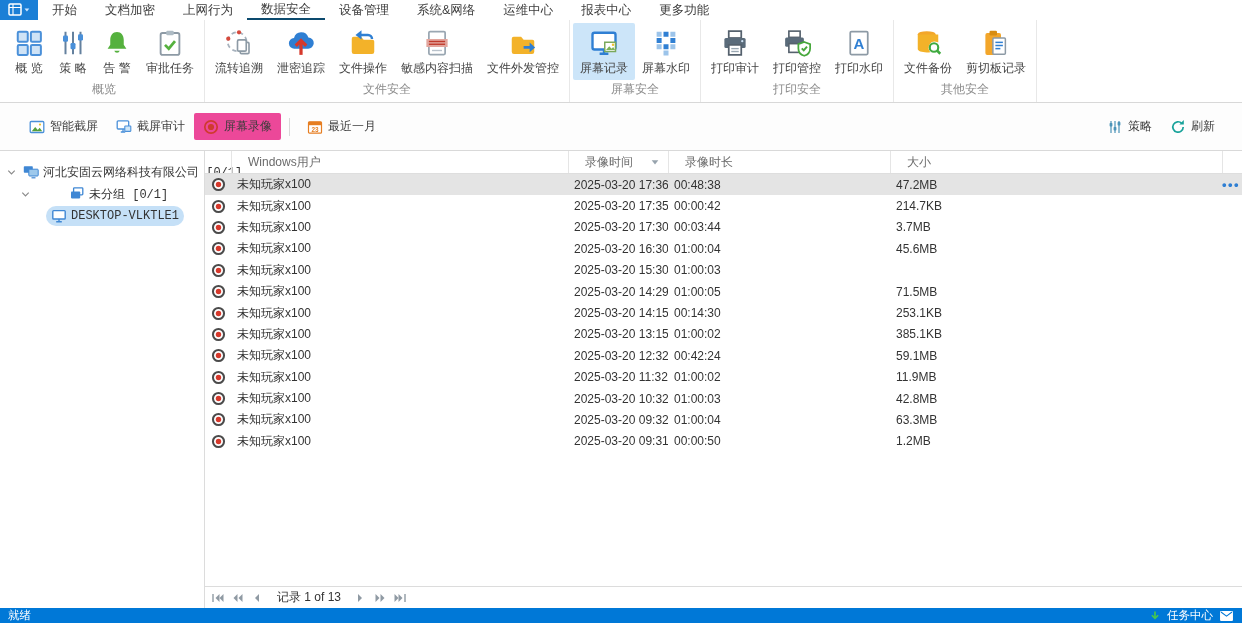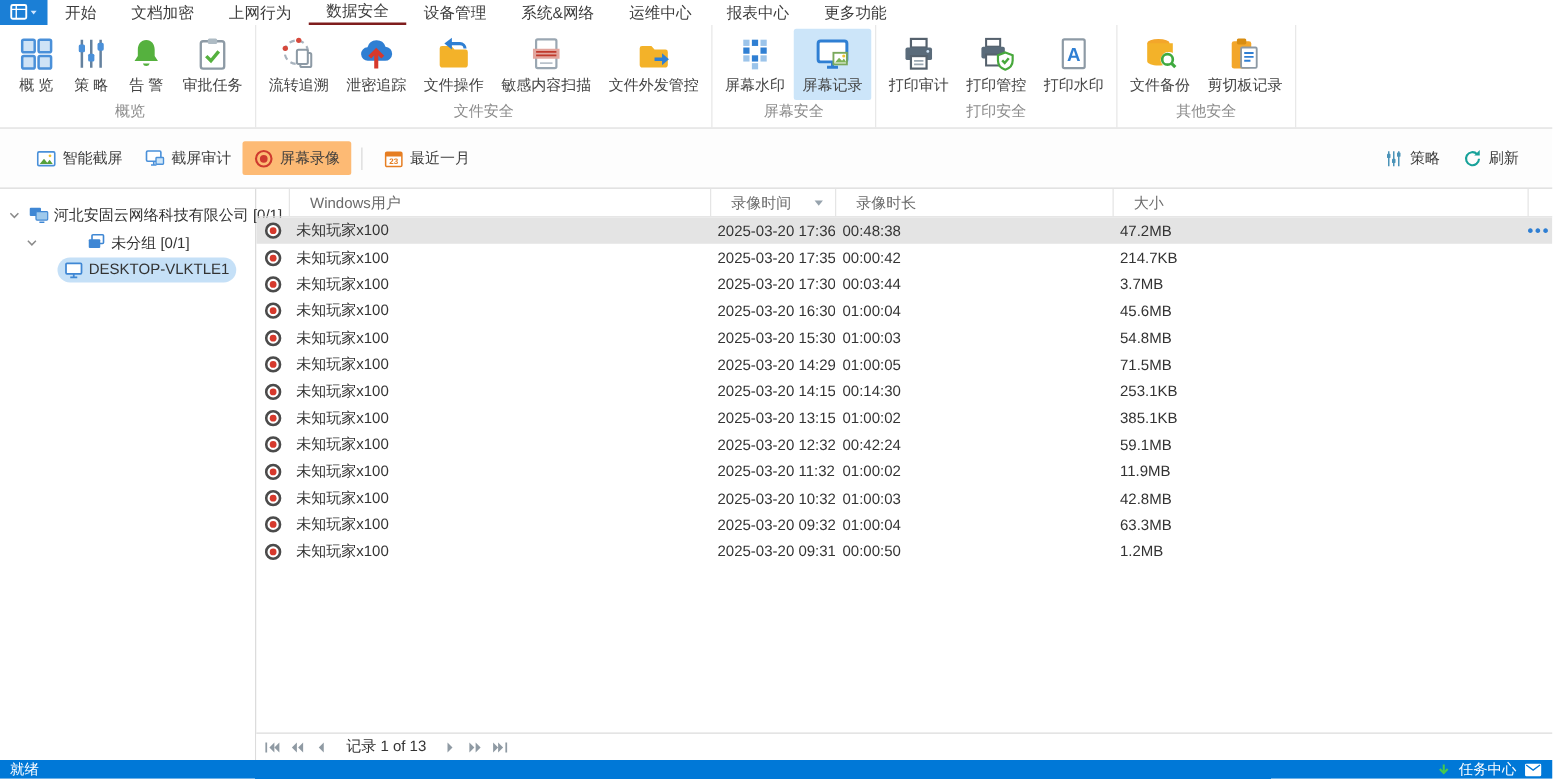--- a/index.html
+++ b/index.html
@@ -9,48 +9,48 @@
     background:#fff; overflow:hidden;
     --cols: 26px 337px 100px 222px 332px 1fr;
   }
   .app { width:1242px; height:623px; display:flex; flex-direction:column; }
 
   
   .menubar { height:20px; background:#fff; display:flex; align-items:stretch; flex:0 0 auto; }
   .app-btn { width:38px; background:#1b7fd6; display:flex; align-items:center; justify-content:center; }
   .tabs { display:flex; }
   .tab { padding:0 14px; display:flex; align-items:center; font-size:12.5px; color:#3c3c3c; cursor:default; }
-  .tab.selected { border-bottom:2px solid #7f1d1d; }
+  .tab.selected { border-bottom:2px solid #0c4a6e; }
 
   
   .ribbon { height:83px; background:#fff; border-bottom:1px solid #d8d8d8; display:flex; padding-left:4px; flex:0 0 auto; }
   .rgroup { display:flex; flex-direction:column; border-right:1px solid #e8e8e8; padding:0 3px; }
   .ritems { flex:1; display:flex; align-items:flex-start; padding-top:3px; }
   .ribbon-item { display:flex; flex-direction:column; align-items:center; gap:2px; padding:5px 7px 3px; border-radius:2px; }
   .ribbon-item .lbl { font-size:12px; color:#444; white-space:nowrap; }
   .ribbon-item.selected { background:#cce5f9; }
   .rname { font-size:12px; color:#8b8b8b; text-align:center; padding:1px 0 4px; }
 
   
   .toolbar { height:47px; background:#fdfdfd; display:flex; align-items:center; justify-content:space-between; padding:0 18px 0 20px; flex:0 0 auto; }
   .tgroup { display:flex; align-items:center; }
   .tbtn { display:flex; align-items:center; gap:5px; font-size:12px; color:#3c3c3c; padding:5px 9px; border-radius:2px; white-space:nowrap; }
-  .tbtn.selected { background:#fdba74; }
+  .tbtn.selected { background:#ec4899; }
   .tdivider { width:1px; height:18px; background:#d9d9d9; margin:0 8px; }
 
   
   .content { height:458px; display:flex; border-top:1px solid #d9d9d9; background:#fff; flex:0 0 auto; }
   .sidebar { width:205px; border-right:1px solid #dcdcdc; display:flex; flex-direction:column; }
   .search-box { height:26px; display:flex; align-items:center; gap:6px; padding:0 8px; border-bottom:1px solid #e9e9e9; flex:0 0 auto; }
   .search-box input { border:0; outline:0; flex:1; font-size:12px; color:#555; font-family:inherit; background:transparent; }
   .search-box input::placeholder { color:#9aa4ad; }
   .tree { padding-top:10px; }
   .tnode { height:22px; display:flex; align-items:center; font-size:12px; color:#333; white-space:nowrap; }
   .tnode .chev { width:14px; display:flex; justify-content:center; align-items:center; flex:0 0 auto; }
-  .tinner { display:flex; gap:4px; padding:2px 5px; border-radius:1px; }
+  .tinner { display:flex; align-items:center; gap:4px; padding:2px 5px; border-radius:1px;font-family:Liberation Mono, monospace; }
   .tnode.selected .tinner { background:#c5e0f7;border-radius:10px; }
 
   .main { flex:1; display:flex; flex-direction:column; min-width:0; }
   .ghead { display:grid; grid-template-columns:var(--cols); height:23px; border-bottom:1px solid #dedede; flex:0 0 auto; }
   .hcell { font-size:12px; color:#6b6b6b; padding-left:16px; display:flex; align-items:center; border-left:1px solid #e5e5e5; overflow:hidden; }
   .hcell:first-child { border-left:0; }
   .hsort { margin-left:auto; margin-right:8px; display:flex; align-items:center; }
   .gbody { flex:1; overflow:hidden; }
   .trow { display:grid; grid-template-columns:var(--cols); height:21.4px; align-items:center; font-size:12px; color:#333; }
   .trow.selected { background:#e4e4e4; }
@@ -206,51 +206,51 @@
                 <path d="M17.3 11.6l4.4 3.9-4.4 3.9z" fill="#2f7fd3"></path>
               </svg>
             </span>
             <span class="lbl">文件外发管控</span>
           </div>
         </div>
         <div class="rname">文件安全</div>
       </div>
       <div class="rgroup">
         <div class="ritems">
+          <div class="ribbon-item selected">
+            <span>
+              <svg width="30" height="30" viewBox="0 0 24 24">
+                <rect x="2.8" y="3.8" width="18.4" height="13.4" rx="1.6" fill="#fff" stroke="#2f7fd3" stroke-width="1.9"></rect>
+                <path d="M8.5 20.6h7M12 17.2v3.4" stroke="#2f7fd3" stroke-width="1.9"></path>
+                <rect x="12.6" y="11.4" width="8.6" height="7.4" fill="#fff" stroke="#7aa95c" stroke-width="1.2"></rect>
+                <path d="M13.6 17.6l2.6-3.1 1.9 2 1.2-1.4 1.6 2.5z" fill="#7db356"></path>
+                <circle cx="19.2" cy="13.4" r="1" fill="#f0c22e"></circle>
+              </svg>
+            </span>
+            <span class="lbl">屏幕记录</span>
+          </div>
           <div class="ribbon-item">
             <span>
               <svg width="30" height="30" viewBox="0 0 24 24">
                 <g fill="#2f7fd3">
                   <rect x="10" y="3" width="4" height="4"></rect>
                   <rect x="15.5" y="8" width="4" height="4"></rect>
                   <rect x="10" y="13" width="4" height="4"></rect>
                   <rect x="4.5" y="8" width="4" height="4"></rect>
                 </g>
                 <g fill="#9cc4ea">
                   <rect x="15.5" y="3" width="4" height="4"></rect>
                   <rect x="4.5" y="3" width="4" height="4"></rect>
                   <rect x="4.5" y="13" width="4" height="4"></rect>
                   <rect x="15.5" y="13" width="4" height="4"></rect>
                   <rect x="10" y="18" width="4" height="4"></rect>
                 </g>
               </svg>
             </span>
             <span class="lbl">屏幕水印</span>
-          </div>
-          <div class="ribbon-item selected">
-            <span>
-              <svg width="30" height="30" viewBox="0 0 24 24">
-                <rect x="2.8" y="3.8" width="18.4" height="13.4" rx="1.6" fill="#fff" stroke="#2f7fd3" stroke-width="1.9"></rect>
-                <path d="M8.5 20.6h7M12 17.2v3.4" stroke="#2f7fd3" stroke-width="1.9"></path>
-                <rect x="12.6" y="11.4" width="8.6" height="7.4" fill="#fff" stroke="#7aa95c" stroke-width="1.2"></rect>
-                <path d="M13.6 17.6l2.6-3.1 1.9 2 1.2-1.4 1.6 2.5z" fill="#7db356"></path>
-                <circle cx="19.2" cy="13.4" r="1" fill="#f0c22e"></circle>
-              </svg>
-            </span>
-            <span class="lbl">屏幕记录</span>
           </div>
         </div>
         <div class="rname">屏幕安全</div>
       </div>
       <div class="rgroup">
         <div class="ritems">
           <div class="ribbon-item">
             <span>
               <svg width="30" height="30" viewBox="0 0 24 24">
                 <rect x="7" y="2.5" width="10" height="5.5" fill="#fff" stroke="#55616d" stroke-width="1.4"></rect>
@@ -536,21 +536,20 @@
               <span>
                 <svg width="15" height="15" viewBox="0 0 16 16">
                   <circle cx="8" cy="8" r="5.9" fill="#fff" stroke="#4b4b4b" stroke-width="2.2"></circle>
                   <circle cx="8" cy="8" r="2.9" fill="#d6392c"></circle>
                 </svg>
               </span>
             </div>
             <div class="cell">未知玩家x100</div>
             <div class="cell">2025-03-20 15:30:04</div>
             <div class="cell">01:00:03</div>
-            <div class="cell">54.8MB</div>
             <div class="ecell"></div>
           </div>
           <div class="trow">
             <div class="icell">
               <span>
                 <svg width="15" height="15" viewBox="0 0 16 16">
                   <circle cx="8" cy="8" r="5.9" fill="#fff" stroke="#4b4b4b" stroke-width="2.2"></circle>
                   <circle cx="8" cy="8" r="2.9" fill="#d6392c"></circle>
                 </svg>
               </span>

